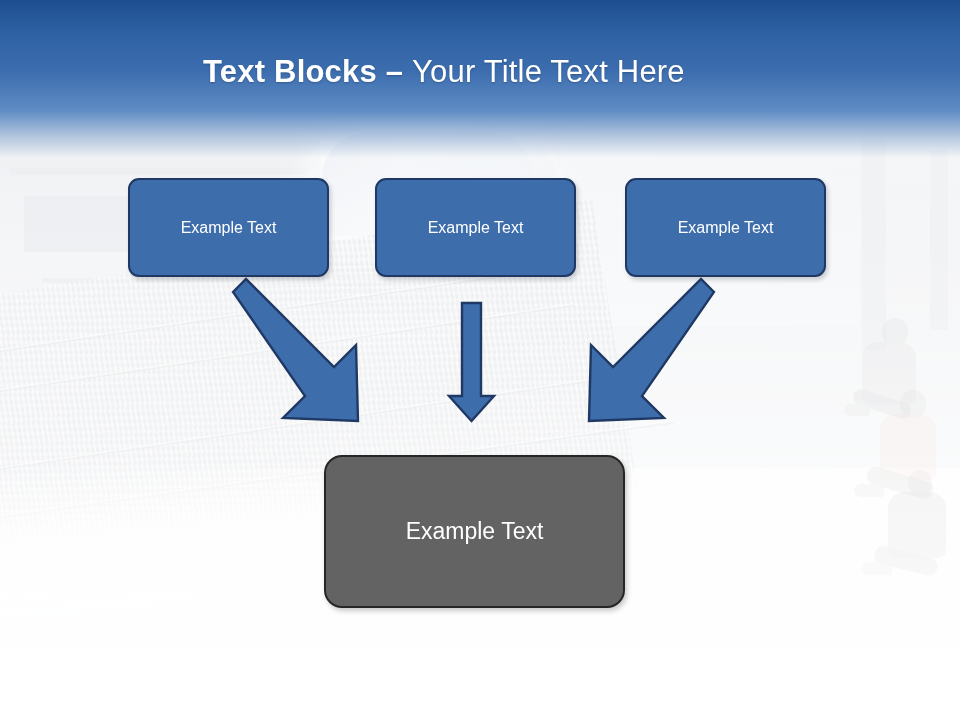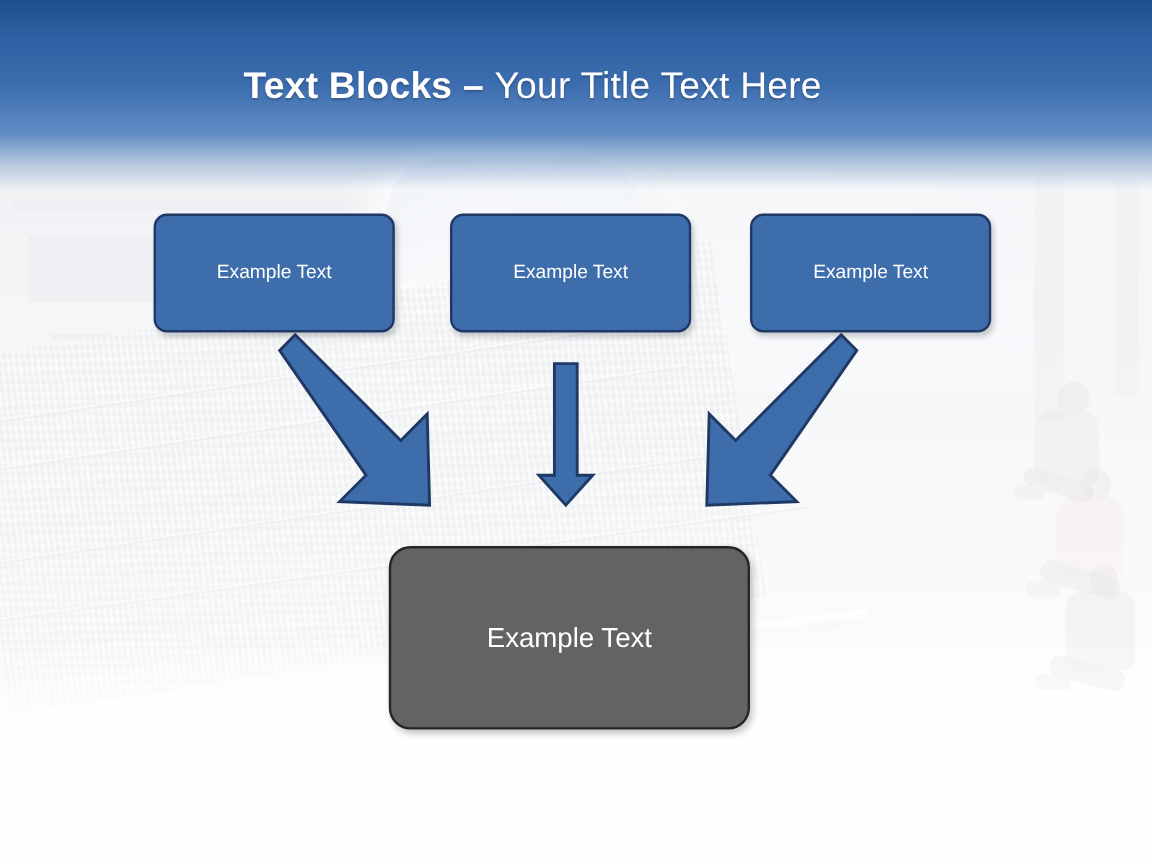--- a/index.html
+++ b/index.html
@@ -3,24 +3,24 @@
 <meta charset="utf-8">
 <style>
   html, body {
     margin: 0;
     padding: 0;
     background: #ffffff;
   }
   #slide {
     position: relative;
     width: 960px;
-    height: 720px;
+    height: 648px;
     overflow: hidden;
     font-family: "Liberation Sans", sans-serif;
-    background: #701a75;
+    background: #1d4ed8;
   }
 
   
   .bg-photo {
     position: absolute;
     inset: 0;
     overflow: hidden;
   }
   
   .bg-base {

